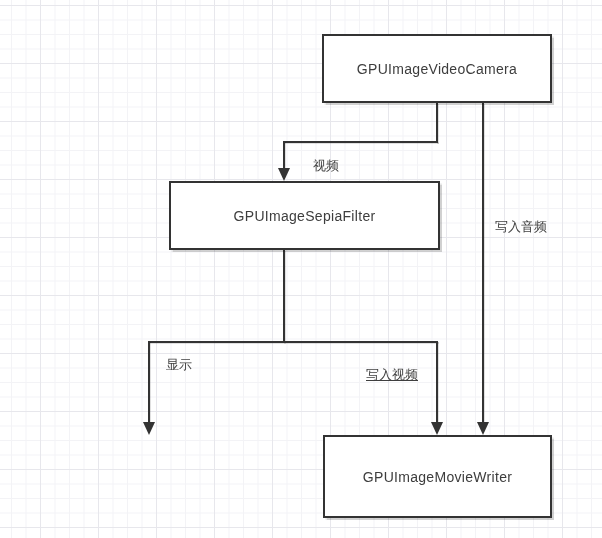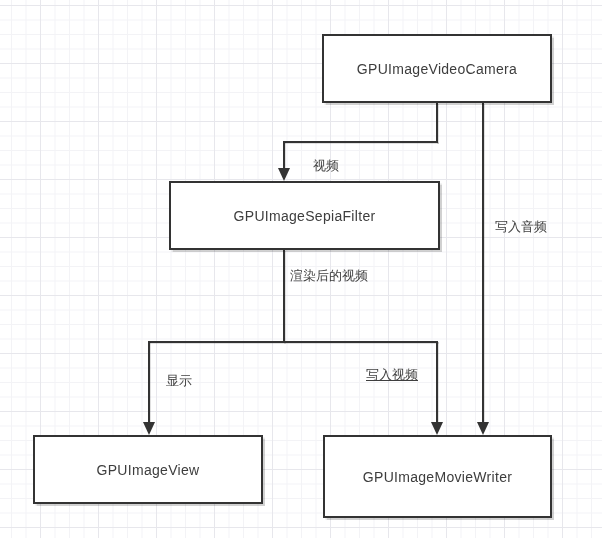--- a/index.html
+++ b/index.html
@@ -68,21 +68,21 @@
   #lbl-video        { left: 313px; top: 119px; margin-top: 38px; }
 
   
   #seg-trunk        { left: 283px; top: 250px; width: 2px;   height: 93px; }
   #seg-branch-horiz { left: 148px; top: 341px; width: 290px; height: 2px;  }
   #lbl-rendered     { left: 290px; top: 267px; }
 
   
   #seg-display-drop { left: 148px; top: 341px; width: 2px;   height: 82px; }
   #arr-display      { left: 143px; top: 422px; }
-  #lbl-display      { left: 166px; top: 356px; margin-top: 16px; }
+  #lbl-display      { left: 166px; top: 356px; }
 
   
   #seg-wvideo-drop  { left: 436px; top: 341px; width: 2px;   height: 82px; }
   #arr-wvideo       { left: 431px; top: 422px; }
   #lbl-wvideo       { left: 366px; top: 366px; text-decoration: underline; }
 
   
   #seg-audio-drop   { left: 482px; top: 103px; width: 2px;   height: 320px; }
   #arr-audio        { left: 477px; top: 422px; }
   #lbl-audio        { left: 495px; top: 218px; }
@@ -93,40 +93,36 @@
 <div class="canvas">
 
   <div class="seg" id="seg-video-drop"></div>
   <div class="seg" id="seg-video-horiz"></div>
   <div class="seg" id="seg-video-into"></div>
   <div class="arrow-down" id="arr-video"></div>
   <div class="edge-label" id="lbl-video">视频</div>
 
   <div class="seg" id="seg-trunk"></div>
   <div class="seg" id="seg-branch-horiz"></div>
-  <div class="edge-label" id="lbl-rendered">渲染后的视频</div>
 
   <div class="seg" id="seg-display-drop"></div>
   <div class="arrow-down" id="arr-display"></div>
   <div class="edge-label" id="lbl-display">显示</div>
 
   <div class="seg" id="seg-wvideo-drop"></div>
   <div class="arrow-down" id="arr-wvideo"></div>
   <div class="edge-label" id="lbl-wvideo">写入视频</div>
 
   <div class="seg" id="seg-audio-drop"></div>
   <div class="arrow-down" id="arr-audio"></div>
   <div class="edge-label" id="lbl-audio">写入音频</div>
 
   <div class="node" id="node-camera">
     <span>GPUImageVideoCamera</span>
   </div>
   <div class="node" id="node-sepia">
     <span>GPUImageSepiaFilter</span>
   </div>
-  <div class="node" id="node-view">
-    <span>GPUImageView</span>
-  </div>
   <div class="node" id="node-movie-writer">
     <span>GPUImageMovieWriter</span>
   </div>
 
 </div>
 
 </body></html>

